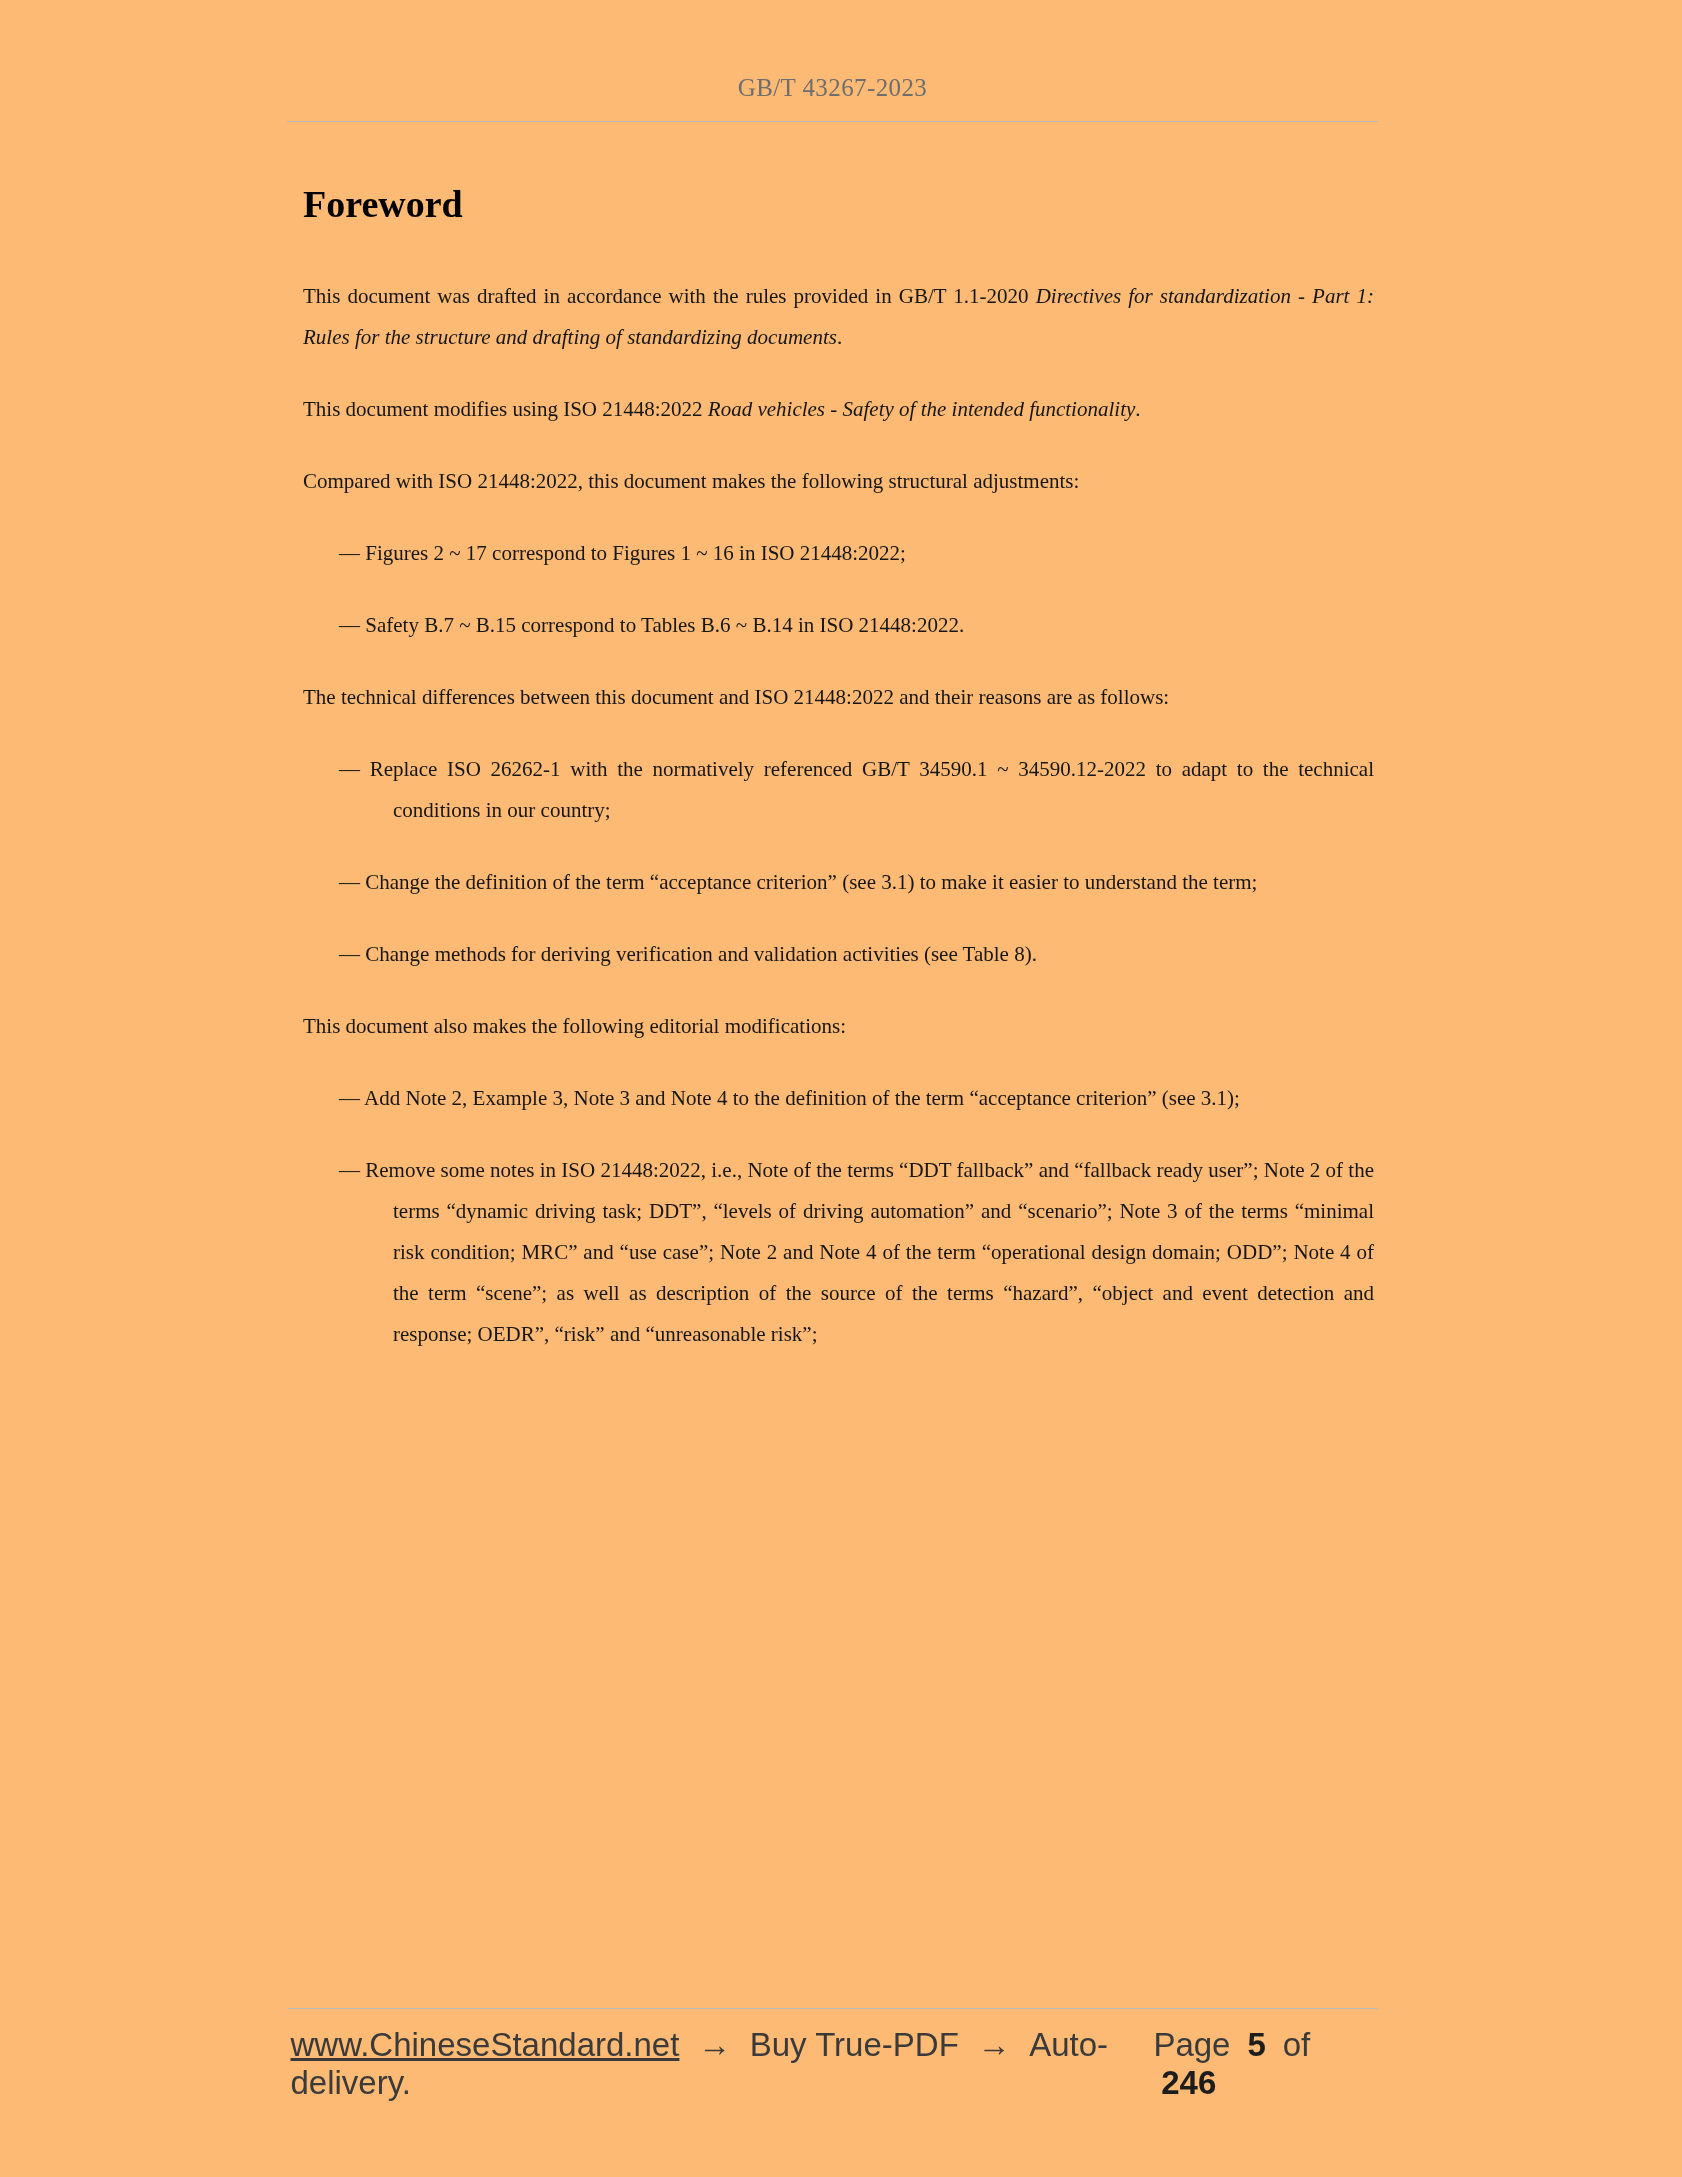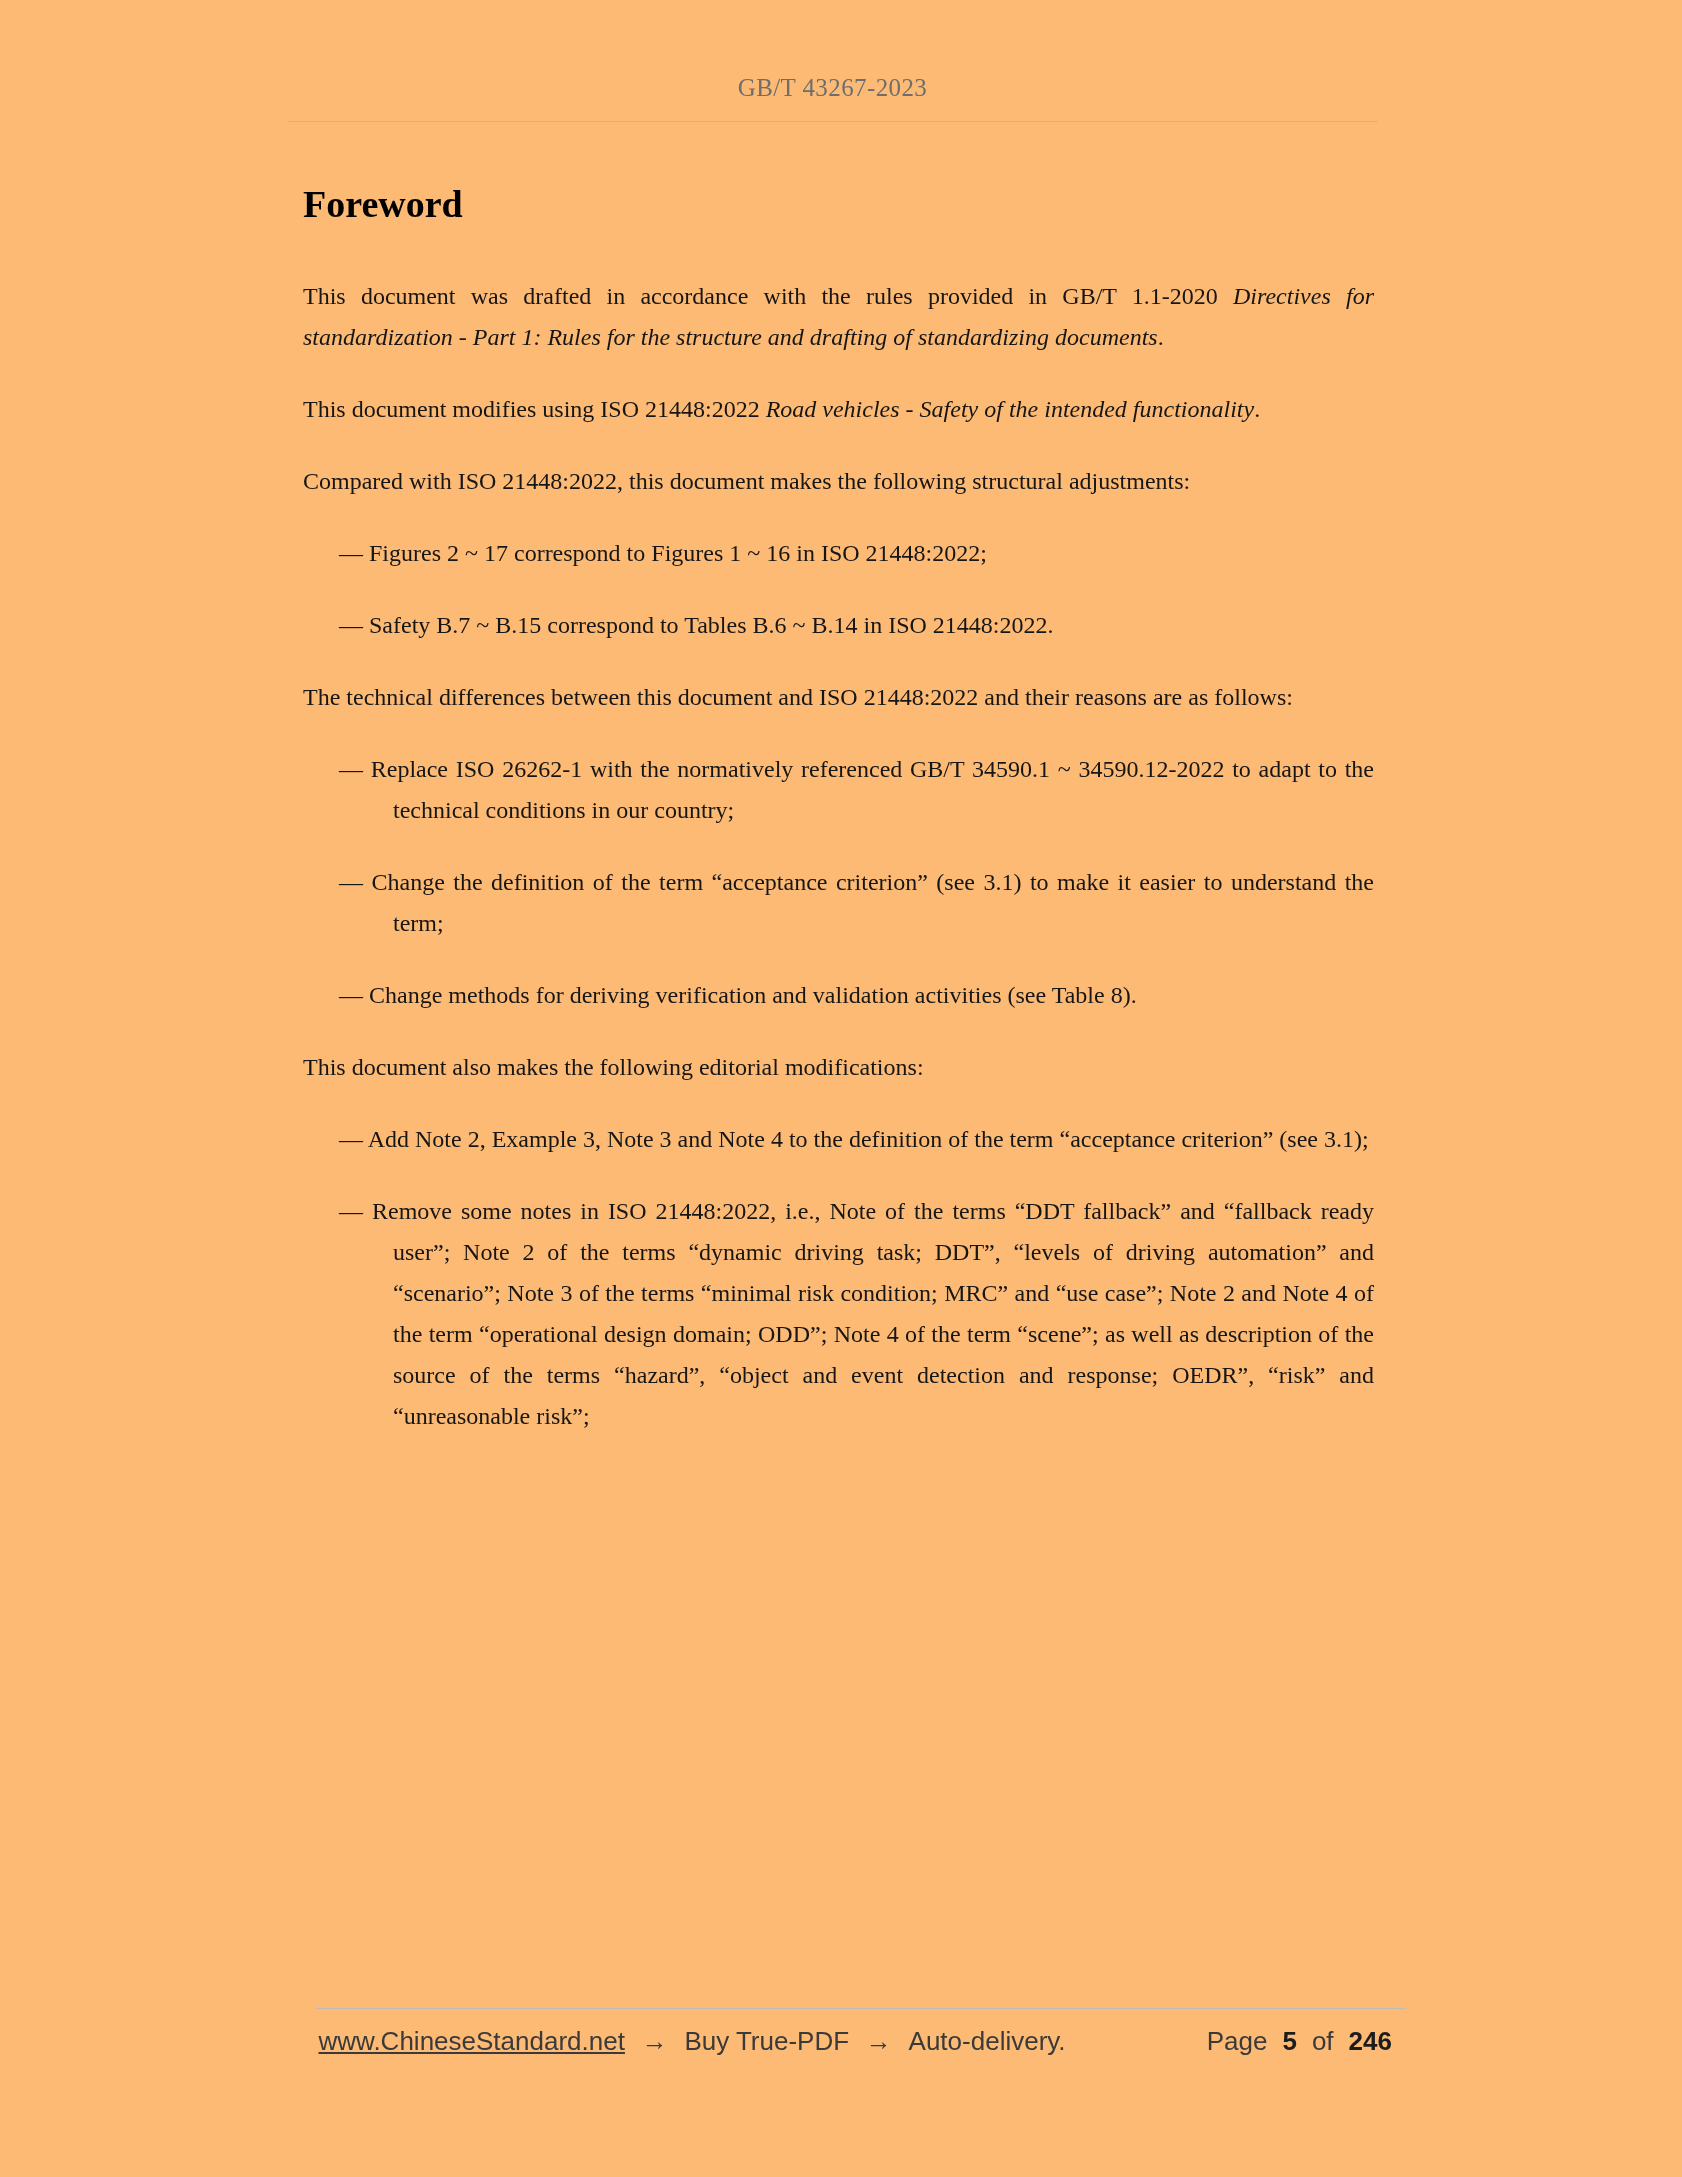--- a/index.html
+++ b/index.html
@@ -41,21 +41,21 @@
     top: 128px;
   }
   .doc-title {
     margin: 54px 0 50px 0;
     text-align: left;
     font-size: 38px;
     font-weight: bold;
     color: #000000;
   }
   #doc-content p {
-    font-size: 24px;
+    font-size: 21px;
     line-height: 41px;
     text-align: justify;
     margin: 31px 0;
   }
   #doc-content p.para {
     margin-left: 0;
   }
   #doc-content p.bullet {
     margin-left: 36px;
     padding-left: 54px;
@@ -65,23 +65,22 @@
     font-style: italic;
   }
   .doc-footer {
     position: absolute;
     left: 287px;
     width: 1091px;
     top: 2008px;
     border-top: 1.7px solid #bcbcbc;
     padding-top: 17.3px;
     font-family: "Liberation Sans", sans-serif;
-    font-size: 26px;
+    font-size: 33px;
     color: #3a3a3a;
-    margin-left: 28px;
   }
   .footer-row {
     display: flex;
     justify-content: space-between;
     align-items: baseline;
     padding: 0 14px 0 3.5px;
   }
   .footer-left > * + * { margin-left: 9.5px; }
   .footer-right > * + * { margin-left: 7.8px; }
   .footer-link {

